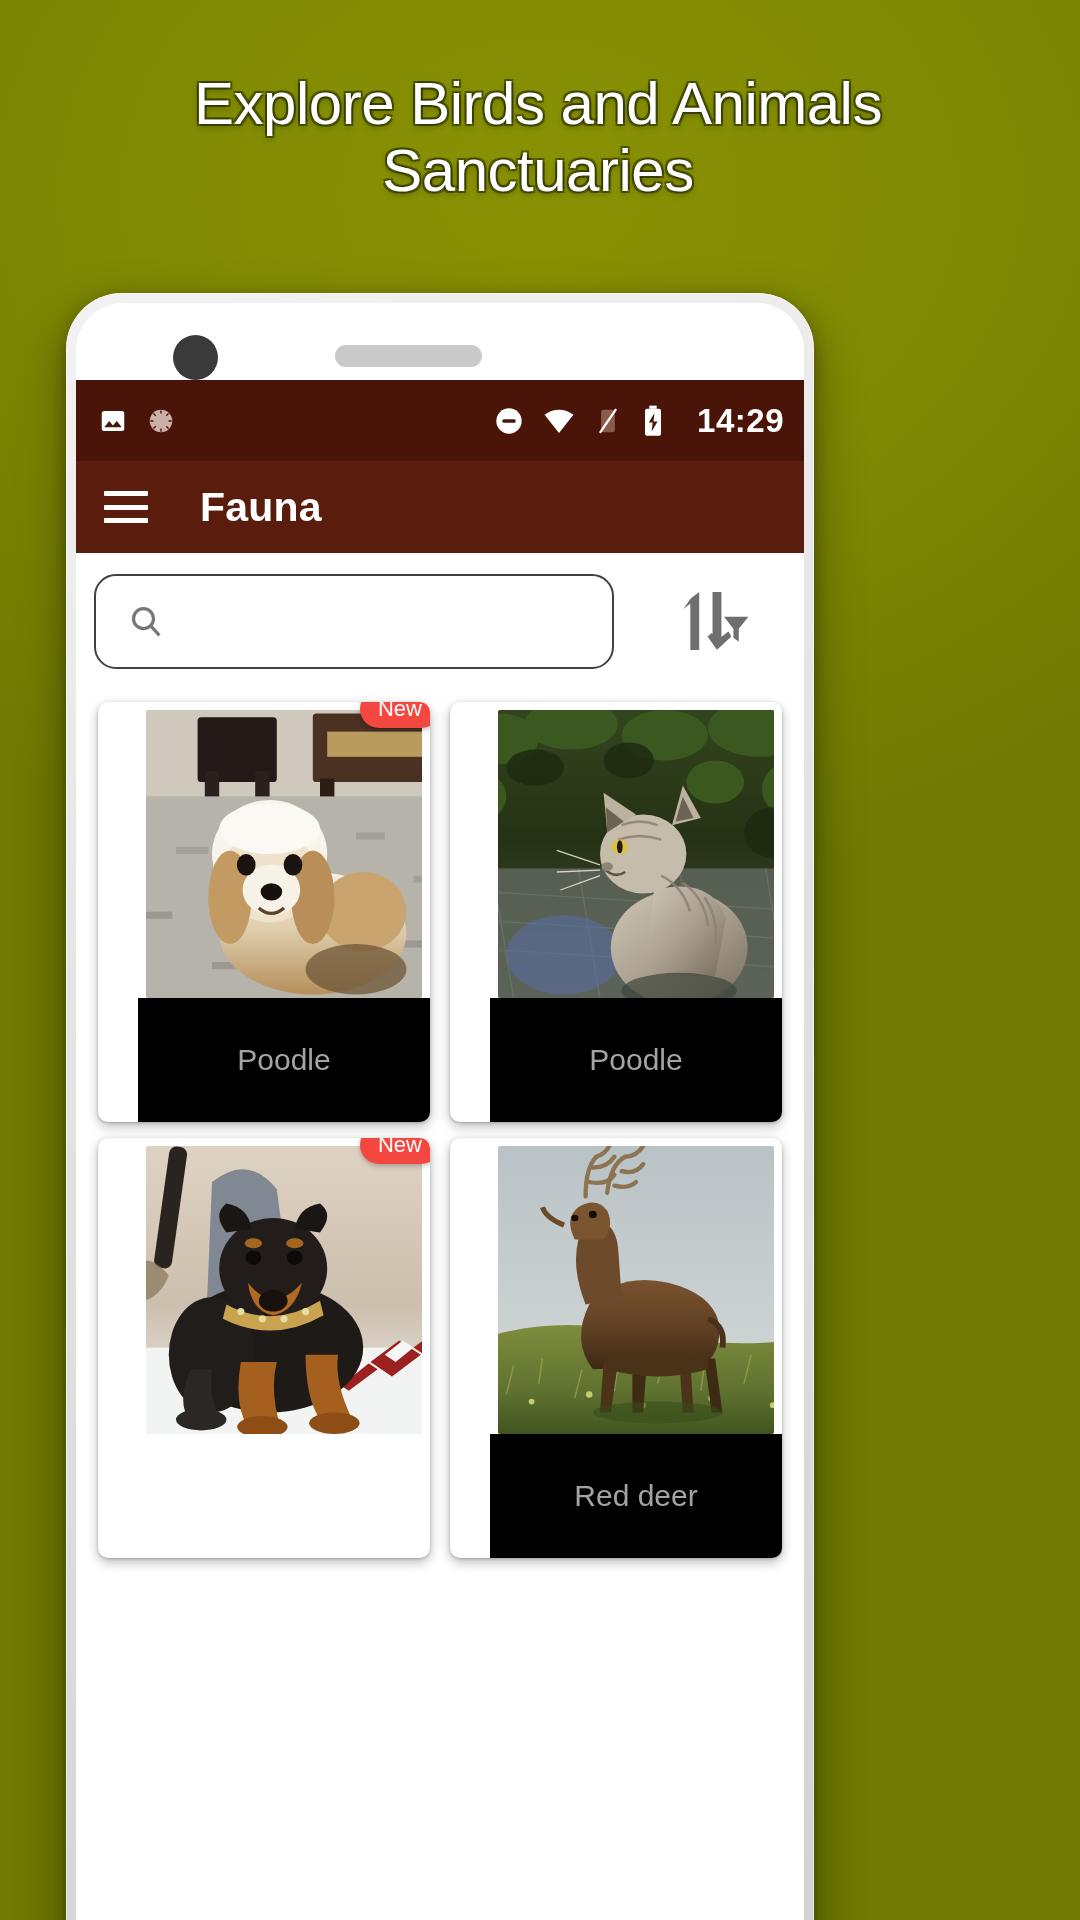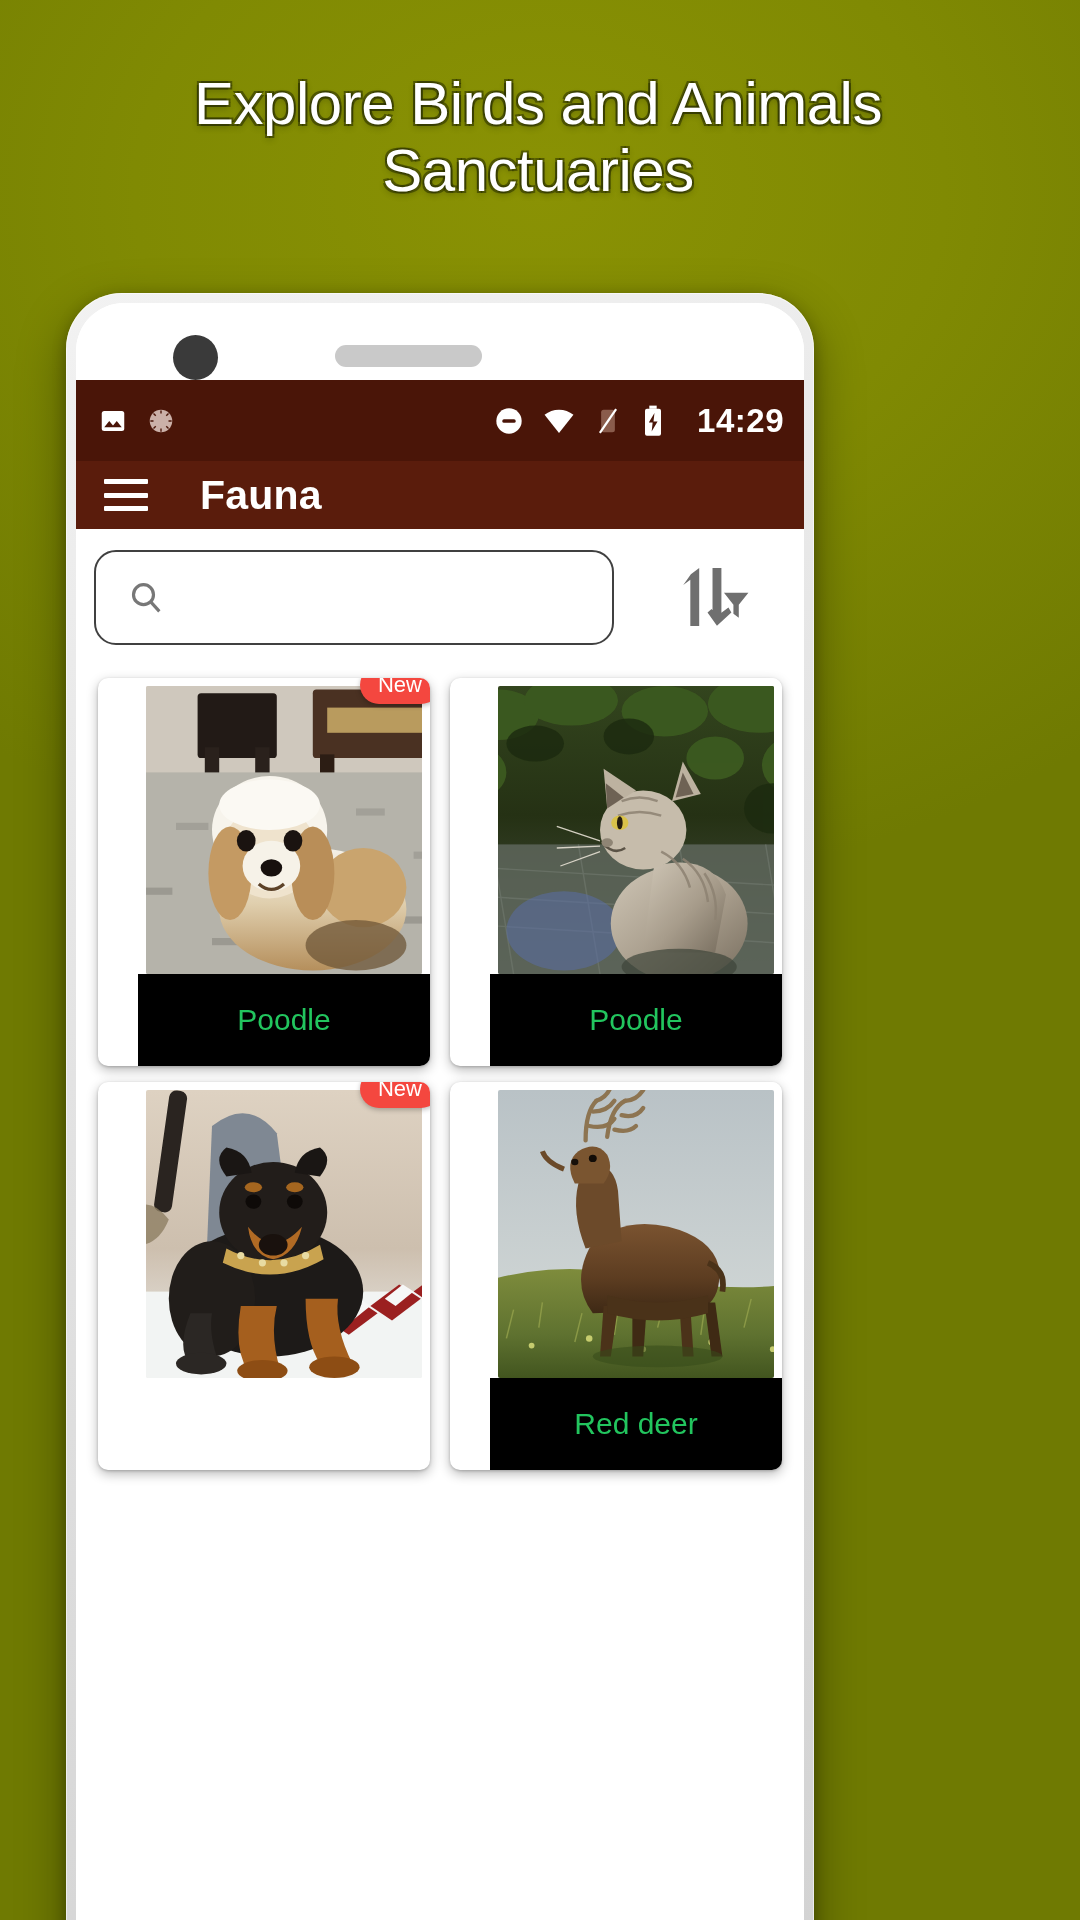--- a/index.html
+++ b/index.html
@@ -93,21 +93,21 @@
     font-size:33px;
     font-weight:700;
     letter-spacing:0.5px;
     margin-left:14px;
     line-height:1;
   }
   .ic { display:block; }
 
   
   .appbar {
-    height:68px;
+    height:92px;
     background:#5a1c0c;
     display:flex;
     align-items:center;
     padding-left:28px;
     gap:52px;
   }
   .hamburger { width:44px; height:32px; display:flex; flex-direction:column; justify-content:space-between; }
   .hamburger span { display:block; height:5px; background:#fff; border-radius:1px; }
   .appbar-title {
     color:#ffffff;
@@ -175,23 +175,23 @@
     width:100%;
     height:288px;
     display:block;
     border-radius:2px;
     overflow:hidden;
     position:relative;
   }
   .card-thumb svg { display:block; width:100%; height:100%; }
   .card-caption {
     background:#000000;
-    color:#22c55e;
+    color:#a3a3a3;
     font-size:30px;
-    height:92px;
+    height:124px;
     display:flex;
     align-items:center;
     justify-content:center;
     text-align:center;
   }
   .badge {
     position:absolute;
     top:-12px;
     right:-10px;
     background:#f4473f;

